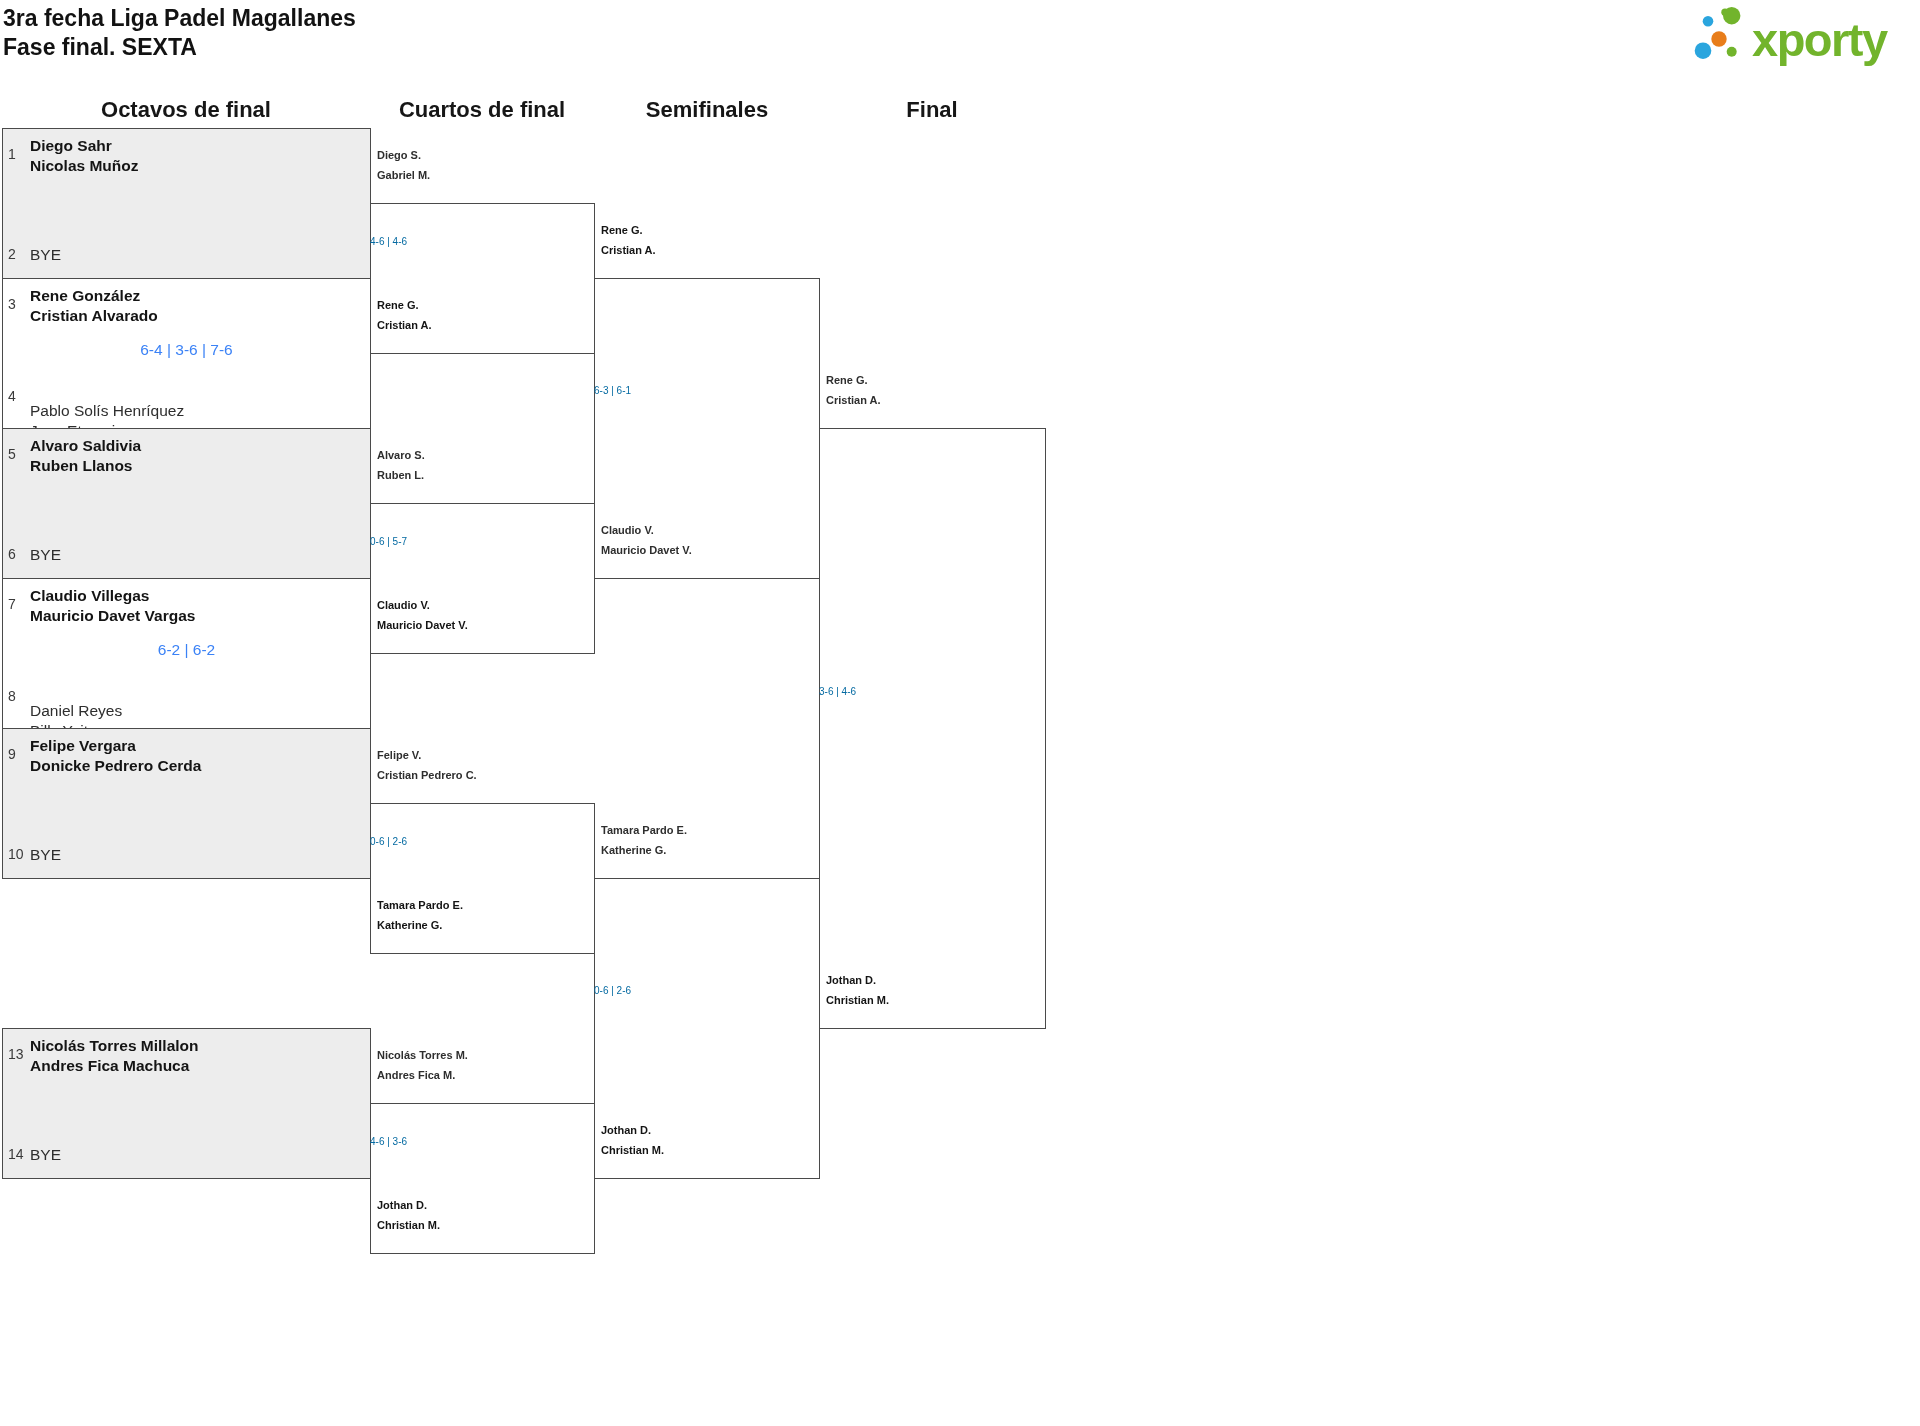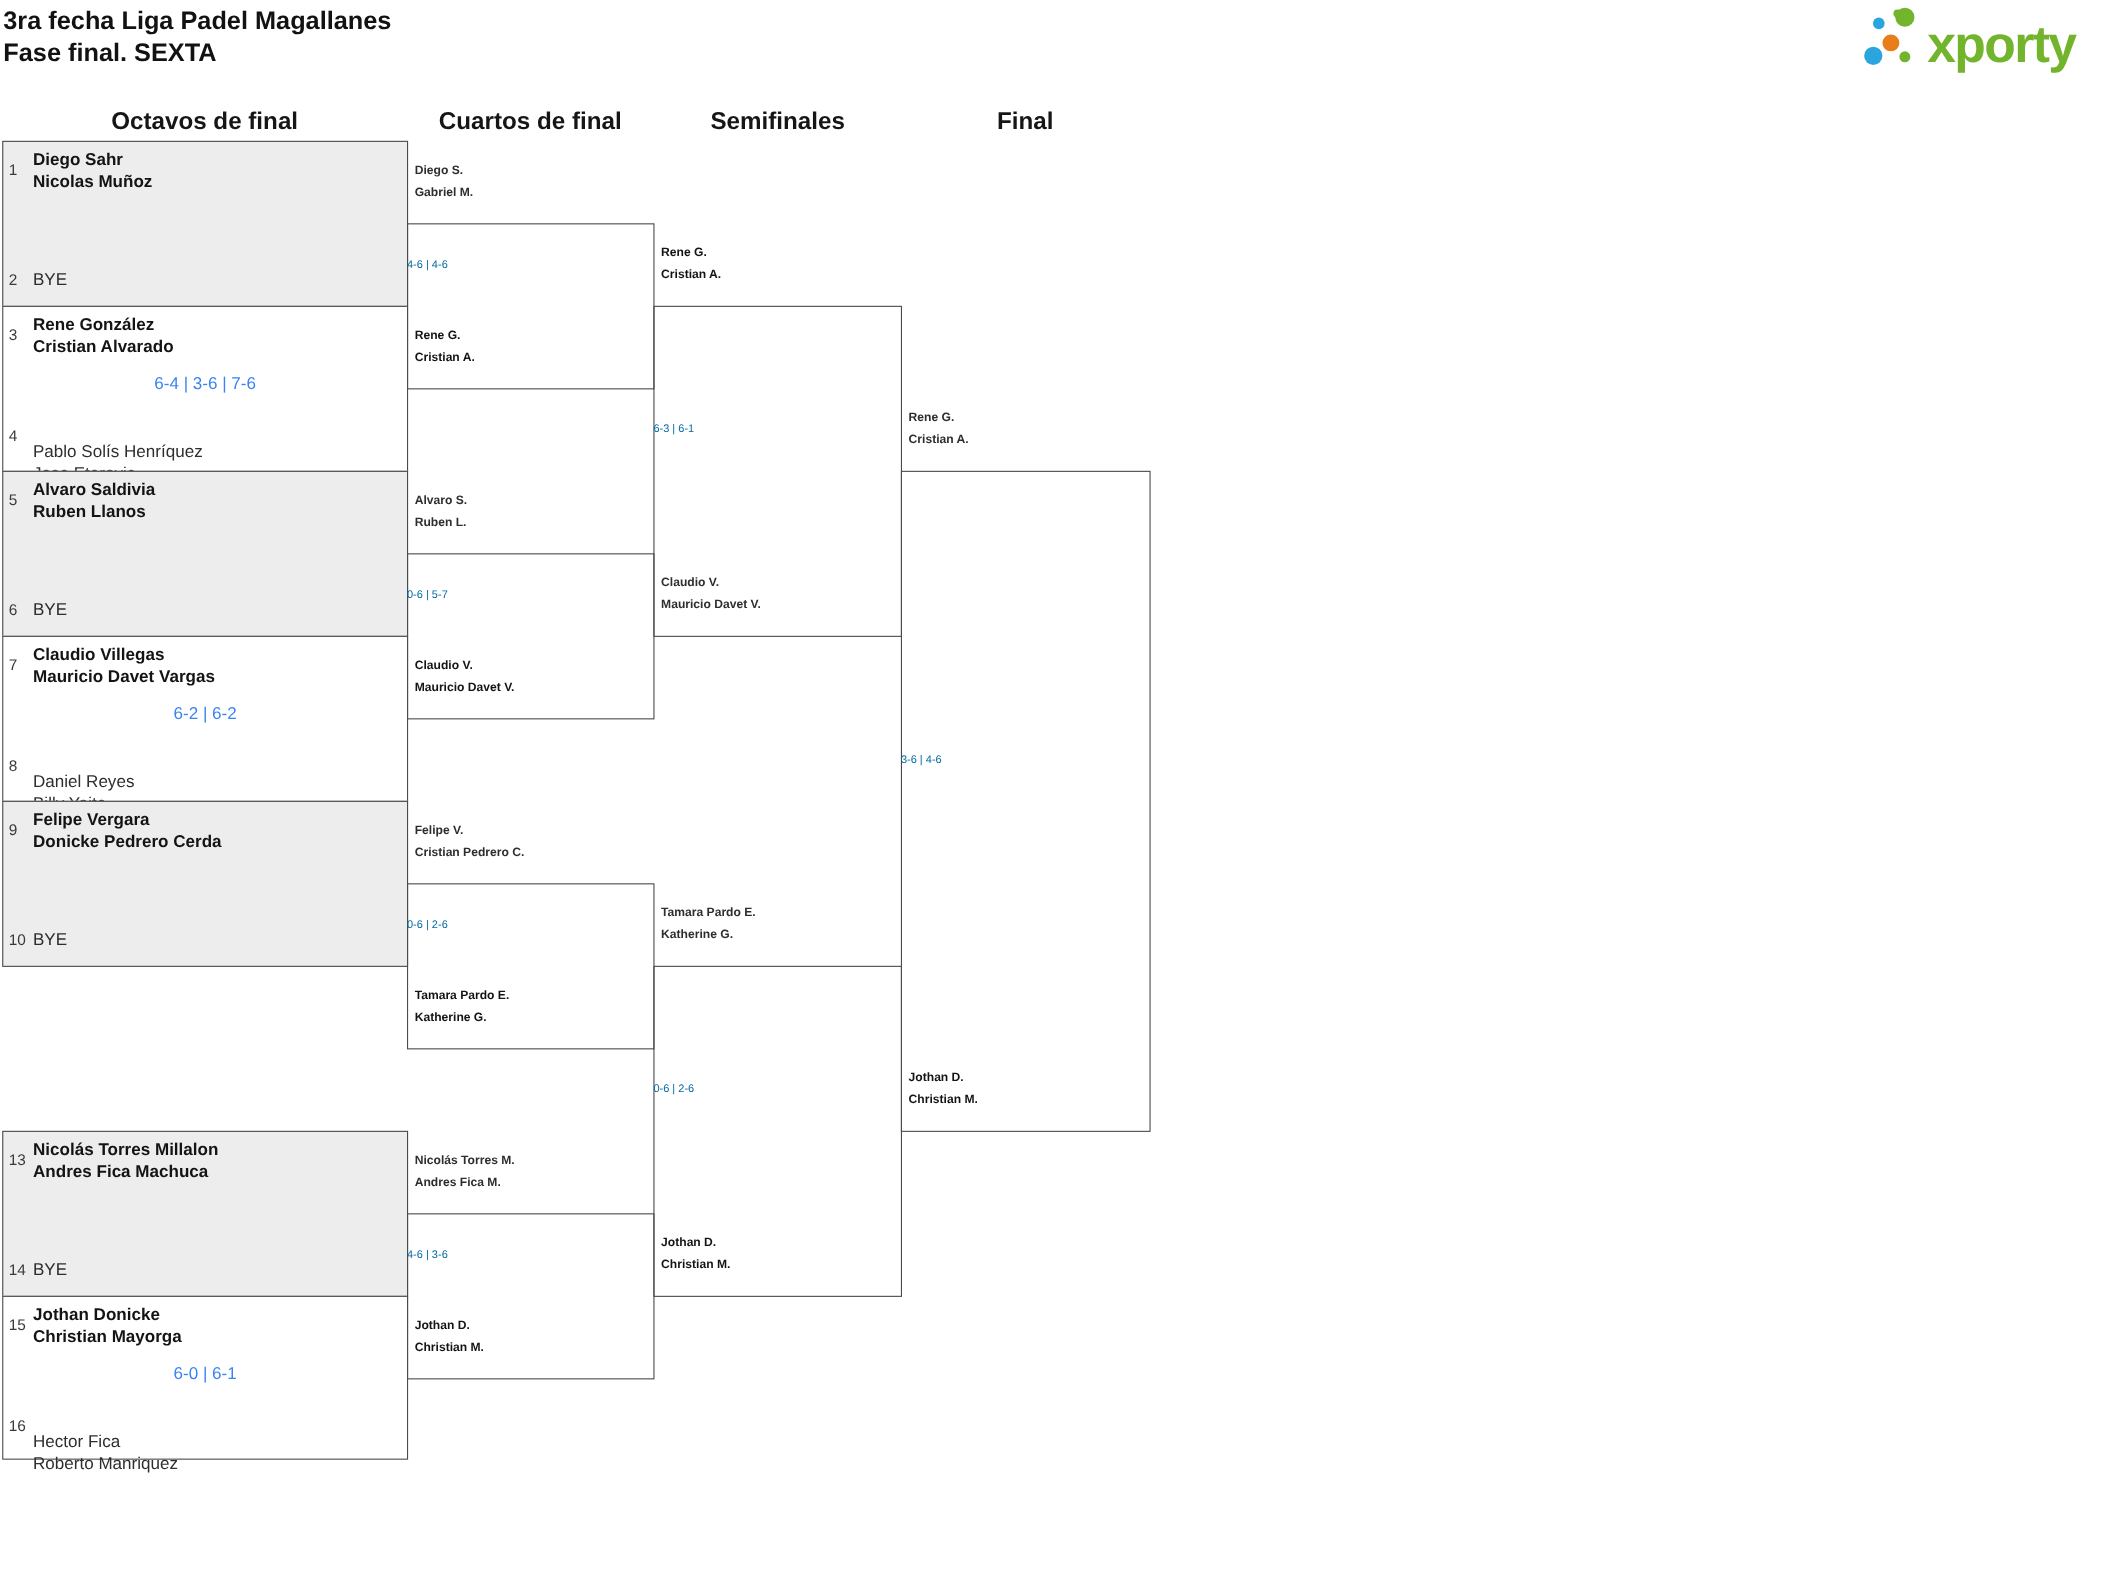--- a/index.html
+++ b/index.html
@@ -115,33 +115,20 @@
   <div class="m bye" style="top:1028px">
     <div class="seed s1">13</div>
     <div class="team t1 b">
       <div>Nicolás Torres Millalon</div>
       <div>Andres Fica Machuca</div>
     </div>
     <div class="seed s2b">14</div>
     <div class="team tbye">BYE</div>
   </div>
 
-  <div class="m" style="top:1178px;height:149px">
-    <div class="seed s1">15</div>
-    <div class="team t1 b">
-      <div>Jothan Donicke</div>
-      <div>Christian Mayorga</div>
-    </div>
-    <div class="mscore">6-0 | 6-1</div>
-    <div class="seed s2p">16</div>
-    <div class="team t2">
-      <div>Hector Fica</div>
-      <div>Roberto Manriquez</div>
-    </div>
-  </div>
 
   <div class="cbox" style="left:370px;top:203px;width:225px;height:151px"></div>
   <div class="clabel" style="left:377px;top:146px">
     <div>Diego S.</div>
     <div>Gabriel M.</div>
   </div>
   <div class="cscore" style="left:370px;top:232px;width:225px">4-6 | 4-6</div>
   <div class="clabel b" style="left:377px;top:296px">
     <div>Rene G.</div>
     <div>Cristian A.</div>

